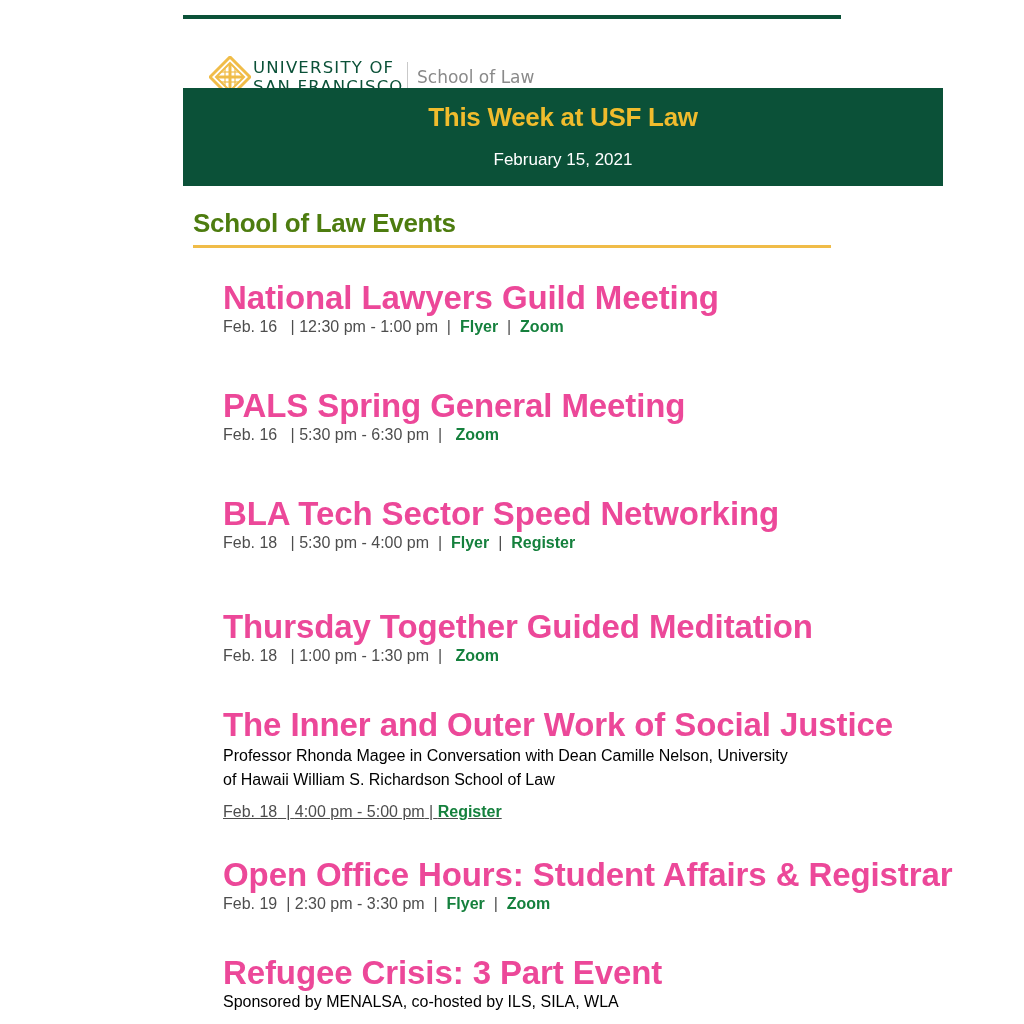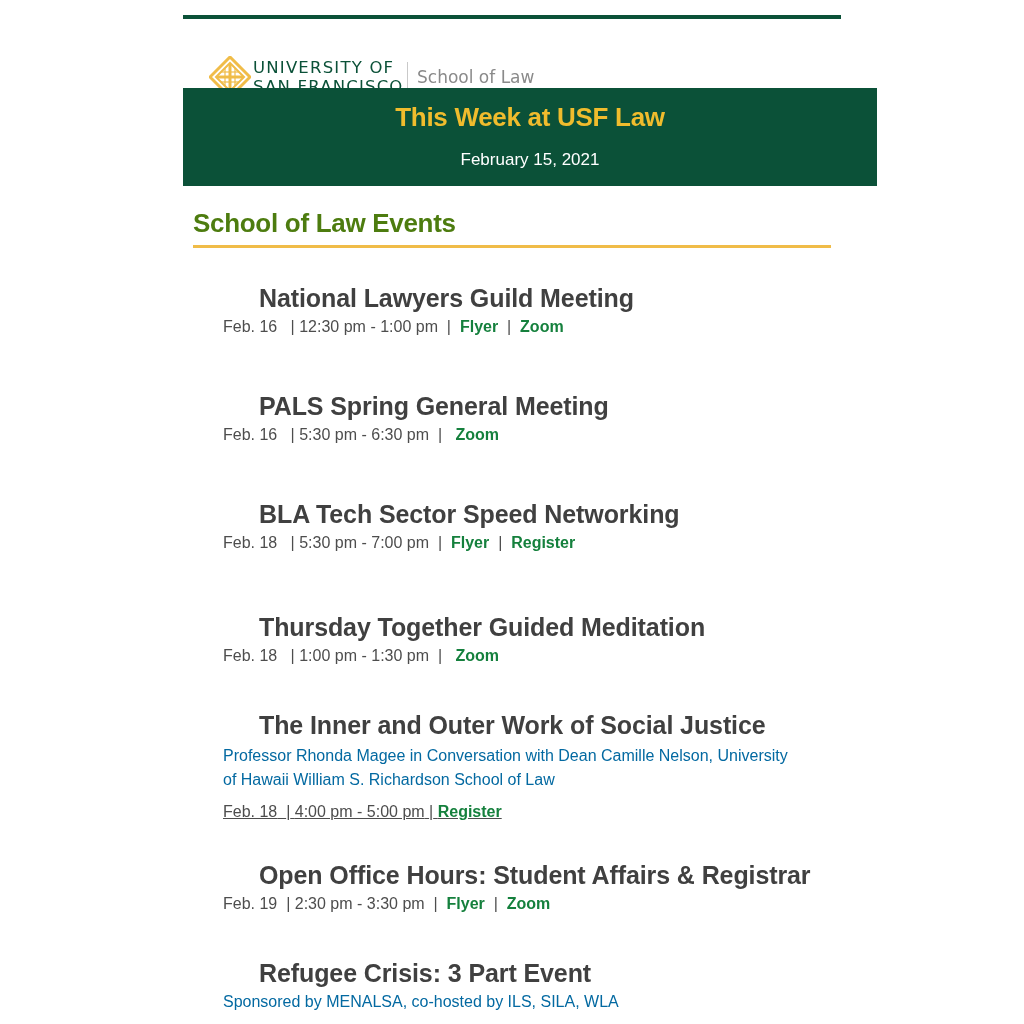--- a/index.html
+++ b/index.html
@@ -4,29 +4,29 @@
 <style>
   html, body { margin: 0; padding: 0; background: #ffffff; }
   body { width: 1024px; height: 1024px; overflow: hidden; position: relative; font-family: "Liberation Sans", sans-serif; }
   .wrap { position: absolute; left: 183px; top: 0; width: 658px; }
   .top-rule { position: absolute; left: 0; top: 15px; width: 658px; height: 4px; background: #0b5138; }
   .logo-row { position: absolute; left: 16px; top: 19px; width: 658px; height: 71px; margin-top: 25px; }
   .logo-mark { position: absolute; left: 10px; top: 12px; width: 42px; height: 42px; }
   .logo-univ { position: absolute; left: 54px; top: 14px; font-family: "DejaVu Sans", sans-serif; font-size: 16.5px; line-height: 19px; color: #0b5138; letter-spacing: 1.2px; }
   .logo-sep { position: absolute; left: 208px; top: 18px; width: 1px; height: 32px; background: #c9c9c9; }
   .logo-school { position: absolute; left: 218px; top: 23px; font-family: "DejaVu Sans", sans-serif; font-size: 17px; color: #8a8a8a; }
-  .banner { position: absolute; left: 0; top: 88px; width: 694px; height: 98px; background: #0b5138; text-align: center; }
+  .banner { position: absolute; left: 0; top: 88px; width: 760px; height: 98px; background: #0b5138; text-align: center; }
   .banner-title { position: absolute; left: 0; right: 0; top: 14px; font-size: 26px; font-weight: bold; color: #f0bc2d; letter-spacing: -0.3px; }
   .banner-date { position: absolute; left: 0; right: 0; top: 62px; font-size: 17px; font-weight: normal; color: #ffffff; }
   .section-title { position: absolute; left: 10px; top: 208px; font-size: 26px; font-weight: bold; color: #4d7c0f; letter-spacing: -0.3px; }
   .section-rule { position: absolute; left: 10px; top: 245px; width: 638px; height: 3px; background: #f0bc48; }
   .event { position: absolute; left: 40px; width: 600px; }
-  .event-title { font-size: 25px; font-weight: bold; color: #404040; white-space: nowrap; letter-spacing: -0.1px; line-height: 30px; margin-left: 36px; }
+  .event-title { font-size: 33px; font-weight: bold; color: #ec4899; white-space: nowrap; letter-spacing: -0.1px; line-height: 30px; }
   .event-meta { font-size: 16px; color: #4d4d4d; margin-top: 4px; white-space: nowrap; line-height: 20px; }
-  .event-desc { font-size: 16px; color: #0369a1; margin-top: 4px; line-height: 24px; width: 580px; }
+  .event-desc { font-size: 16px; color: #000000; margin-top: 4px; line-height: 24px; width: 580px; }
   .sep { color: #4d4d4d; }
   .lnk { color: #15803d; font-weight: bold; text-decoration: none; cursor: pointer; }
 </style>
 </head>
 <body>
 
 <div class="wrap">
   <div class="top-rule"></div>
 
   <div class="logo-row">
@@ -78,21 +78,21 @@
       <span class="sep">|</span>&nbsp;&nbsp;
       <a class="lnk">Zoom</a>
     </div>
   </div>
 
   <div class="event" style="top:499px;">
     <div class="event-title">BLA Tech Sector Speed Networking</div>
     <div class="event-meta">
       <span>Feb. 18</span>&nbsp;&nbsp;
       <span class="sep">|</span>
-      <span>5:30 pm - 7:00 pm</span>&nbsp;
+      <span>5:30 pm - 4:00 pm</span>&nbsp;
       <span class="sep">|</span>&nbsp;
       <a class="lnk">Flyer</a>&nbsp;
       <span class="sep">|</span>&nbsp;
       <a class="lnk">Register</a>
     </div>
   </div>
 
   <div class="event" style="top:612px;">
     <div class="event-title">Thursday Together Guided Meditation</div>
     <div class="event-meta">

